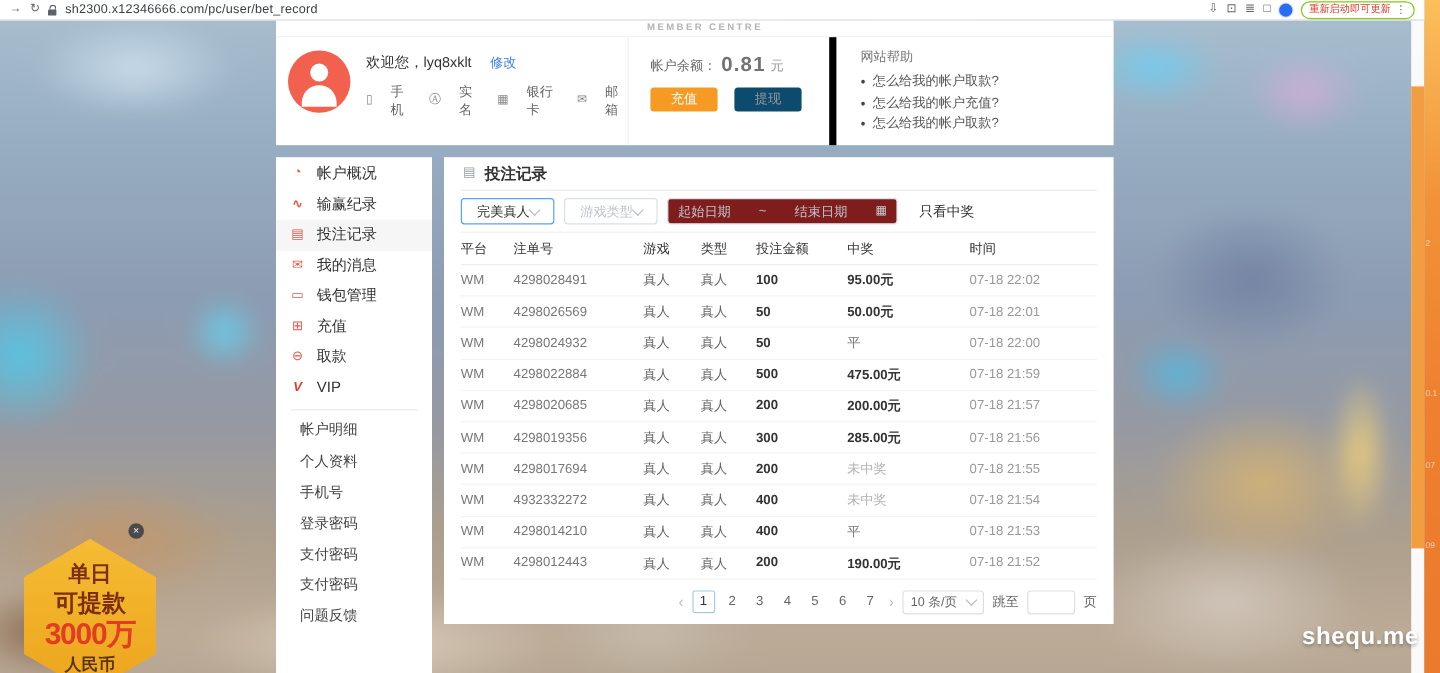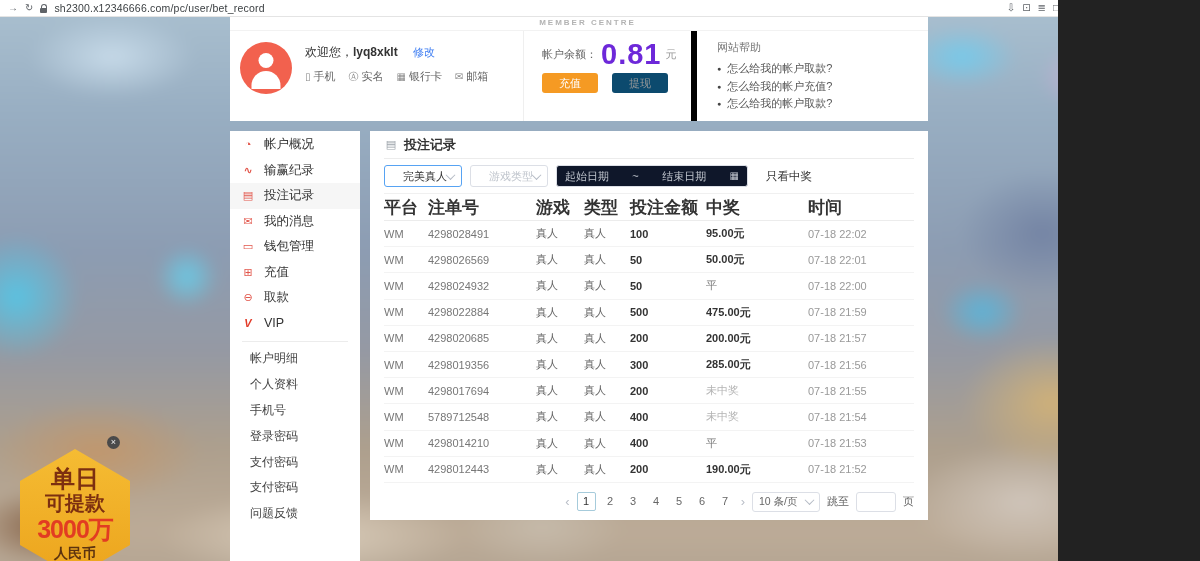--- a/index.html
+++ b/index.html
@@ -1,16 +1,16 @@
 <!DOCTYPE html>
 <html><head>
 <meta charset="utf-8">
 <style>
   html,body{margin:0;padding:0;background:#222;}
-  .screen{position:relative;width:1058px;height:561px;overflow:hidden;background:#9fb4c4;
+  .screen{position:relative;width:1200px;height:561px;overflow:hidden;background:#9fb4c4;
     font-family:"Liberation Sans","DejaVu Sans",sans-serif;-webkit-font-smoothing:antialiased;}
 
   
   .bg{position:absolute;left:0;top:0;width:1187px;height:561px;overflow:hidden;z-index:1;}
   .bg-blur{position:absolute;inset:-18px;filter:blur(7px);
     background:
       radial-gradient(120px 60px at 130px 75px, rgba(205,224,238,.85), rgba(205,224,238,0) 70%),
       radial-gradient(100px 55px at 650px 75px, rgba(140,225,248,.95), rgba(140,225,248,0) 70%),
       radial-gradient(130px 55px at 790px 70px, rgba(242,140,225,.9), rgba(242,140,225,0) 70%),
       radial-gradient(55px 35px at 730px 105px, rgba(80,200,245,.85), rgba(80,200,245,0) 70%),
@@ -63,38 +63,38 @@
   .mc{height:13px;border-bottom:1px solid #f2f2f2;text-align:center;font-size:8px;letter-spacing:2px;
     color:#b3b3b3;line-height:12px;font-weight:600;padding-left:17px;}
   .user-row{display:flex;height:90px;}
   .sec{box-sizing:border-box;}
   .sec-user{width:293px;display:flex;padding:11px 0 0 10px;}
   .avatar{width:52px;height:52px;border-radius:50%;background:#f2614e;position:relative;overflow:hidden;flex:none;margin-right:13px;}
   .avatar::before{content:"";position:absolute;left:50%;top:11px;transform:translateX(-50%);width:15px;height:15px;border-radius:50%;background:#fff;}
   .avatar::after{content:"";position:absolute;left:50%;top:29px;transform:translateX(-50%);width:29px;height:18px;border-radius:15px 15px 0 0;background:#fff;}
   .uinfo{padding-top:2px;font-size:12px;}
   .l1{color:#333;}
-  .l1 b{font-weight:700;}
+  .l1 b{font-weight:400;}
   .blue{color:#3f7ef2;margin-left:12px;font-size:11px;cursor:pointer;}
   .l2{margin-top:7px;color:#888;font-size:11px;display:flex;align-items:baseline;}
   .lv{color:#333;font-size:13px;margin:0 2px;}
   .pts{color:#333;margin:0 2px;}
   .ml{margin-left:9px;}
   .checkin{color:#f3b63f;margin-left:10px;cursor:pointer;}
   .l3{margin-top:8px;display:flex;gap:13px;color:#666;font-size:11px;}
-  .vitem{display:flex;align-items:center;}
+  .vitem{display:flex;align-items:center;gap:12px;}
   .vicon{color:#888;margin-right:3px;font-size:10px;line-height:1;}
   [data-name="phone-icon"]::before{content:"▯";}
   [data-name="id-icon"]::before{content:"Ⓐ";}
   [data-name="bankcard-icon"]::before{content:"▦";}
   [data-name="mail-icon"]::before{content:"✉";}
   .sec-balance{width:168px;border-left:1px solid #efefef;padding:11px 0 0 18px;}
   .bal-line{display:flex;align-items:flex-end;}
   .blabel{font-size:11px;color:#666;padding-bottom:4px;}
-  .bval{font-size:29px;font-weight:700;color:#6d28d9;margin:0 4px;letter-spacing:1px;line-height:24px;}
+  .bval{font-size:17px;font-weight:700;color:#737373;margin:0 4px;letter-spacing:1px;line-height:24px;}
   .bunit{font-size:11px;color:#999;padding-bottom:4px;}
   .btn-row{margin-top:7px;display:flex;gap:14px;}
   .btn{width:56px;height:20px;line-height:20px;text-align:center;border-radius:3px;font-size:11px;cursor:pointer;}
   .btn-orange{background:#f59a23;color:#fff;}
   .btn-gray{background:#0c4a6e;color:#999;}
   .sec-help{flex:1;border-left:6px solid #000000;padding:9px 0 0 20px;}
   .help-title{font-size:11px;color:#777;margin-bottom:5px;}
   .help-item{font-size:11px;color:#555;line-height:17.5px;display:flex;align-items:center;cursor:pointer;}
   [data-name="bullet-icon"]{font-size:7px;color:#444;margin-right:6px;line-height:1;}
   [data-name="bullet-icon"]::before{content:"●";}
@@ -118,34 +118,34 @@
   .sb-item2{height:25.8px;display:flex;align-items:center;padding-left:20px;font-size:12px;color:#444;cursor:pointer;}
 
   
   .main-panel{position:absolute;left:370px;top:131px;width:558px;height:389px;background:#fff;z-index:10;
     padding:0 14px;box-sizing:border-box;}
   .panel-title{height:27px;display:flex;align-items:center;border-bottom:1px solid #ececec;}
   .tdoc{color:#9aa1a8;font-size:11px;margin-right:6px;line-height:1;}
   .tt{font-size:13px;font-weight:700;color:#333;}
   .filter-bar{height:34px;display:flex;align-items:center;gap:8px;}
   .sel{width:78px;height:22px;border:1px solid #dcdfe6;border-radius:3px;display:flex;align-items:center;
-    justify-content:flex-end;padding:0 7px;box-sizing:border-box;font-size:11px;color:#333;background:#fff;cursor:pointer;}
+    justify-content:center;padding:0 7px;box-sizing:border-box;font-size:11px;color:#333;background:#fff;cursor:pointer;}
   .sel-active{border-color:#57a3f3;}
   .ph{color:#bfc4cc;}
   .chev{width:6px;height:6px;border-right:1.3px solid #b4bac4;border-bottom:1.3px solid #b4bac4;
     transform:rotate(45deg) translate(-1px,-1px);flex:none;}
   .datebox{width:192px;height:22px;border:1px solid #dcdfe6;border-radius:3px;display:flex;align-items:center;
-    justify-content:space-between;padding:0 8px;box-sizing:border-box;font-size:11px;background:#0f172a;cursor:pointer;}
+    justify-content:space-between;padding:0 8px;box-sizing:border-box;font-size:11px;background:#7f1d1d;cursor:pointer;}
   [data-name="calendar-icon"]{color:#c8ccd4;font-size:10px;line-height:1;}
   [data-name="calendar-icon"]::before{content:"▦";}
   .only-win{font-size:11.5px;color:#333;margin-left:10px;cursor:pointer;}
 
   .tbl-head,.tr{display:grid;grid-template-columns:44px 108px 48px 46px 76px 102px 1fr;align-items:center;}
   .tbl-head{height:26px;border-top:1px solid #f0f0f0;border-bottom:1px solid #ececec;}
-  .th{font-weight:700;font-size:17px;color:#333;}
+  .th{font-weight:400;font-size:11px;color:#333;}
   .tr{height:25.2px;border-bottom:1px solid #f3f3f3;font-size:11px;color:#666;}
   .c-plat,.c-no{color:#777;}
   .c-amt{font-weight:700;color:#333;}
   .w-win{font-weight:700;color:#333;}
   .w-lose{color:#b3b3b3;}
   .w-draw{color:#777;}
   .c-time{color:#999;}
 
   .pager{margin-top:9px;display:flex;align-items:center;justify-content:flex-end;gap:7px;font-size:11px;color:#666;}
   .pg-arrow{color:#b9bec7;font-size:13px;line-height:1;cursor:pointer;}
@@ -156,21 +156,21 @@
   .pg-current{border:1px solid #a6cbdb;border-radius:2px;color:#333;background:#fff;}
   .pg-size{width:68px;height:20px;border:1px solid #dcdfe6;border-radius:3px;display:flex;align-items:center;
     justify-content:space-between;padding:0 6px;box-sizing:border-box;font-size:10.5px;color:#666;background:#fff;cursor:pointer;}
   .pg-input{width:40px;height:20px;border:1px solid #dcdfe6;border-radius:3px;background:#fff;box-sizing:border-box;cursor:text;}
 
   
   .badge{position:absolute;left:18px;top:436px;width:114px;height:130px;z-index:20;}
   .hex{position:absolute;left:2px;top:13px;width:110px;height:128px;
     clip-path:polygon(50% 0,100% 25%,100% 75%,50% 100%,0 75%,0 25%);
     background:linear-gradient(180deg,#f5bc33,#eca41d);text-align:center;padding-top:17px;box-sizing:border-box;}
-  .bl1{font-size:24px;font-weight:800;color:#7c2f10;line-height:25px;}
+  .bl1{font-size:18px;font-weight:800;color:#7c2f10;line-height:25px;}
   .bl2{font-size:20px;font-weight:800;color:#7c2f10;line-height:24px;}
   .bl3{font-size:25px;font-weight:800;color:#e23c22;line-height:29px;letter-spacing:-1px;}
   .bl4{font-size:14px;font-weight:700;color:#5c330f;line-height:19px;}
   .badge-close{position:absolute;right:12px;top:0;width:13px;height:13px;border-radius:50%;background:#4a4a4a;
     color:#eee;font-size:9px;line-height:13px;text-align:center;cursor:pointer;}
   .badge-close::before{content:"×";}
 
   
   .watermark{position:absolute;left:1085px;top:520px;font-size:20px;font-weight:800;color:#fff;z-index:25;
     text-shadow:0 1px 3px rgba(0,0,0,.3);letter-spacing:.5px;}
@@ -455,21 +455,21 @@
             <div class="td c-no" data-name="cell-bet-number">4298017694</div>
             <div class="td" data-name="cell-game">真人</div>
             <div class="td" data-name="cell-type">真人</div>
             <div class="td c-amt" data-name="cell-amount">200</div>
             <div class="td c-win w-lose" data-name="cell-win">未中奖</div>
             <div class="td c-time" data-name="cell-time">07-18 21:55</div>
           </div>
 
           <div class="tr" data-name="table-row">
             <div class="td c-plat" data-name="cell-platform">WM</div>
-            <div class="td c-no" data-name="cell-bet-number">5789712548</div>
+            <div class="td c-no" data-name="cell-bet-number">4932332272</div>
             <div class="td" data-name="cell-game">真人</div>
             <div class="td" data-name="cell-type">真人</div>
             <div class="td c-amt" data-name="cell-amount">400</div>
             <div class="td c-win w-lose" data-name="cell-win">未中奖</div>
             <div class="td c-time" data-name="cell-time">07-18 21:54</div>
           </div>
 
           <div class="tr" data-name="table-row">
             <div class="td c-plat" data-name="cell-platform">WM</div>
             <div class="td c-no" data-name="cell-bet-number">4298014210</div>

